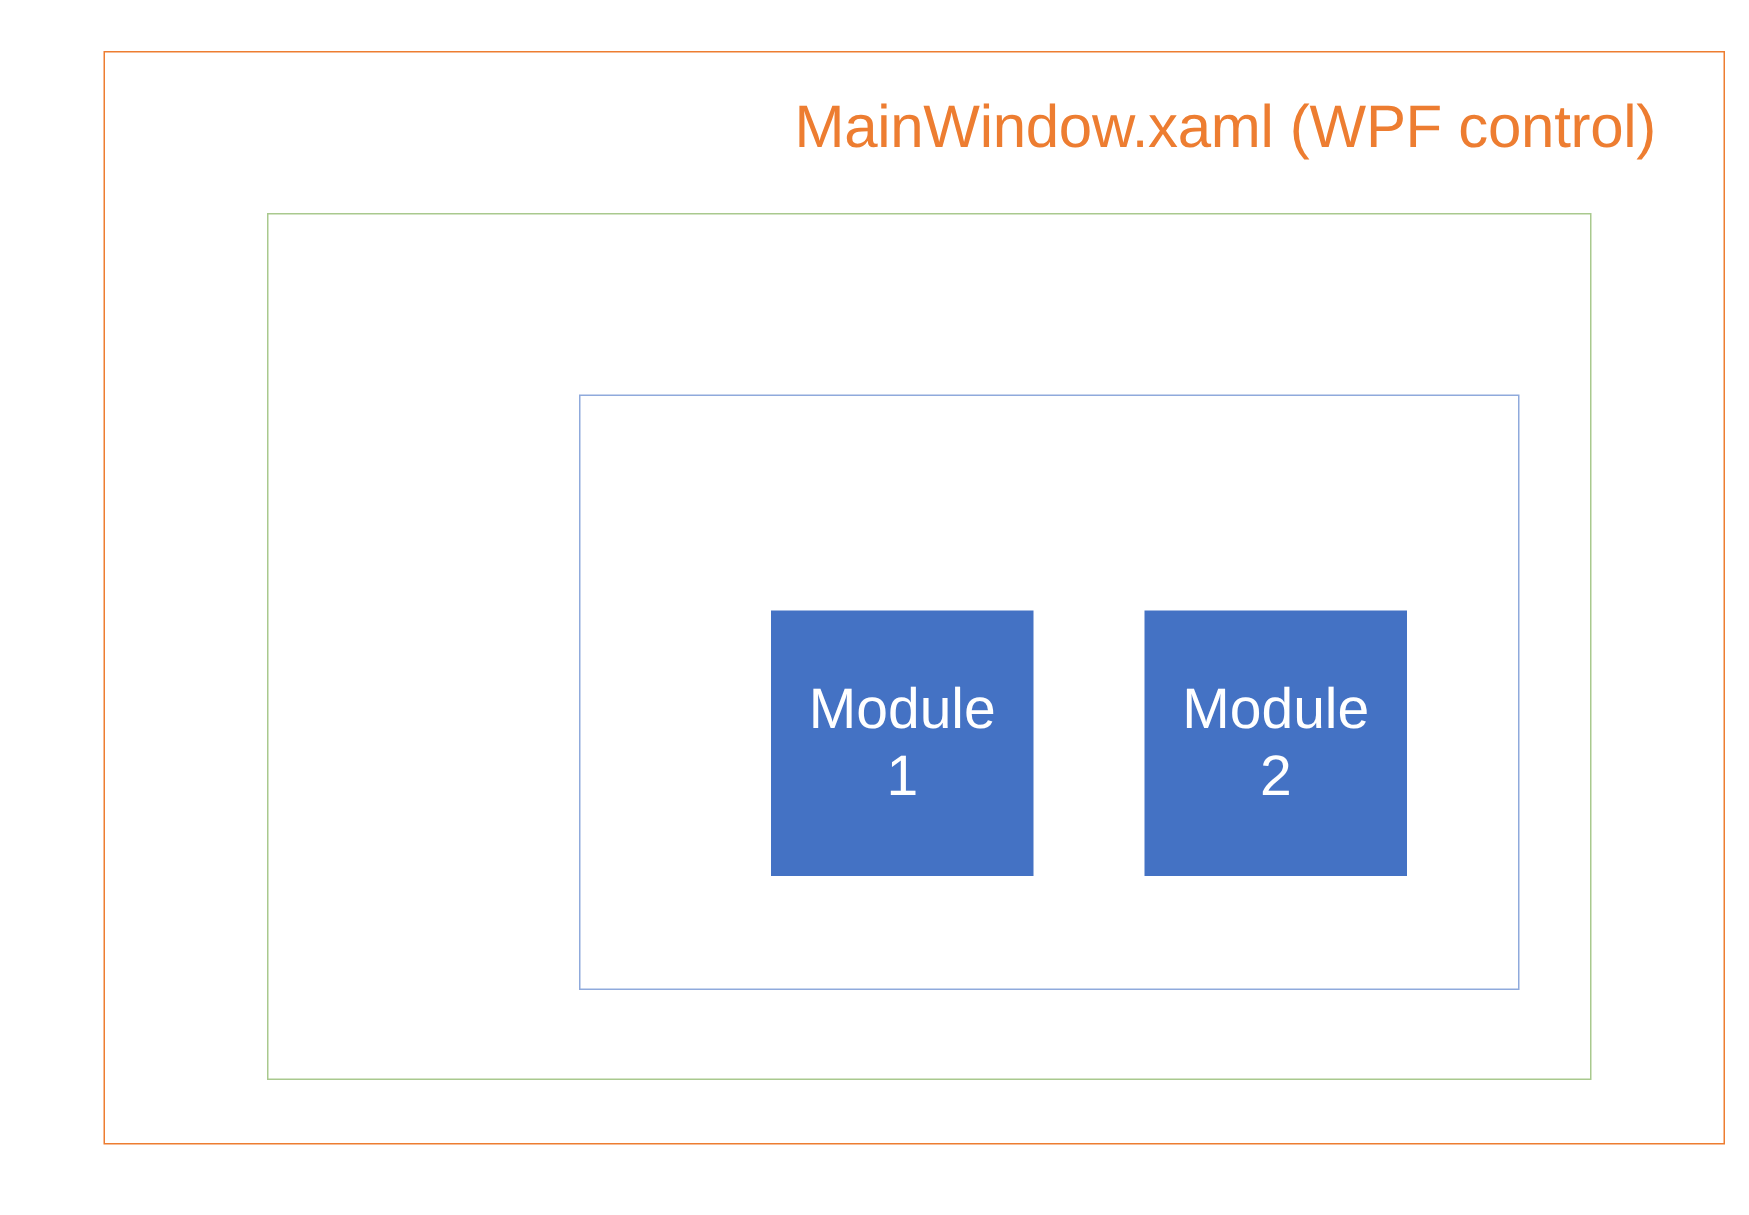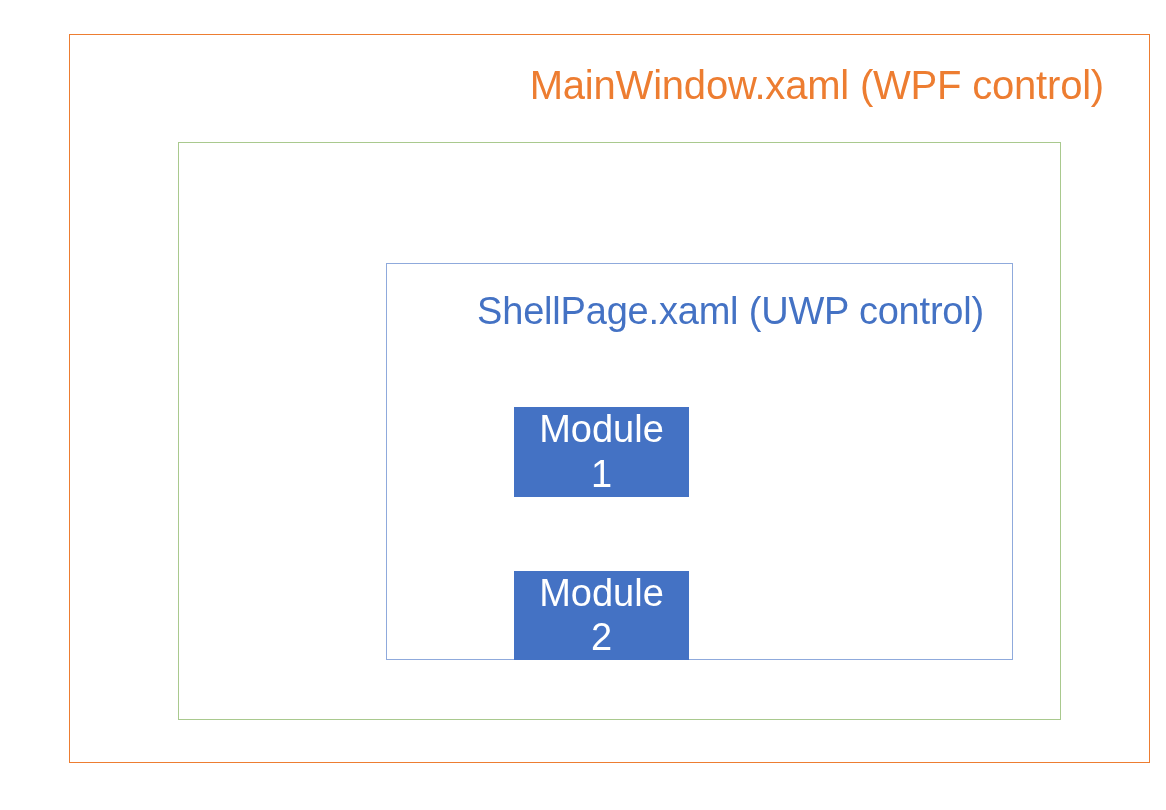--- a/index.html
+++ b/index.html
@@ -94,21 +94,21 @@
   }
 
   
   .modules {
     position: absolute;
     left: 127px;      
     top: 143px;       
     width: 551px;     
     height: 177px;
     display: flex;
-    flex-direction: column;
+    flex-direction: row;
     align-items: flex-start;
   }
 
   .module {
     width: 175px;
     height: 177px;
     background: #4472C4;
     color: #ffffff;
     display: flex;
     flex-direction: column;
@@ -138,21 +138,20 @@
 
   <div class="box-wpf">
 
     <div class="label label-wpf">MainWindow.xaml (WPF control)</div>
 
     <div class="box-host">
 
 
       <div class="box-shell">
 
-        <div class="label label-shell">ShellPage.xaml (UWP control)</div>
 
         <div class="modules">
 
           <div class="module">
             <span class="mod-name">Module</span>
             <span class="mod-num">1</span>
           </div>
 
           <div class="module-gap"></div>
 

